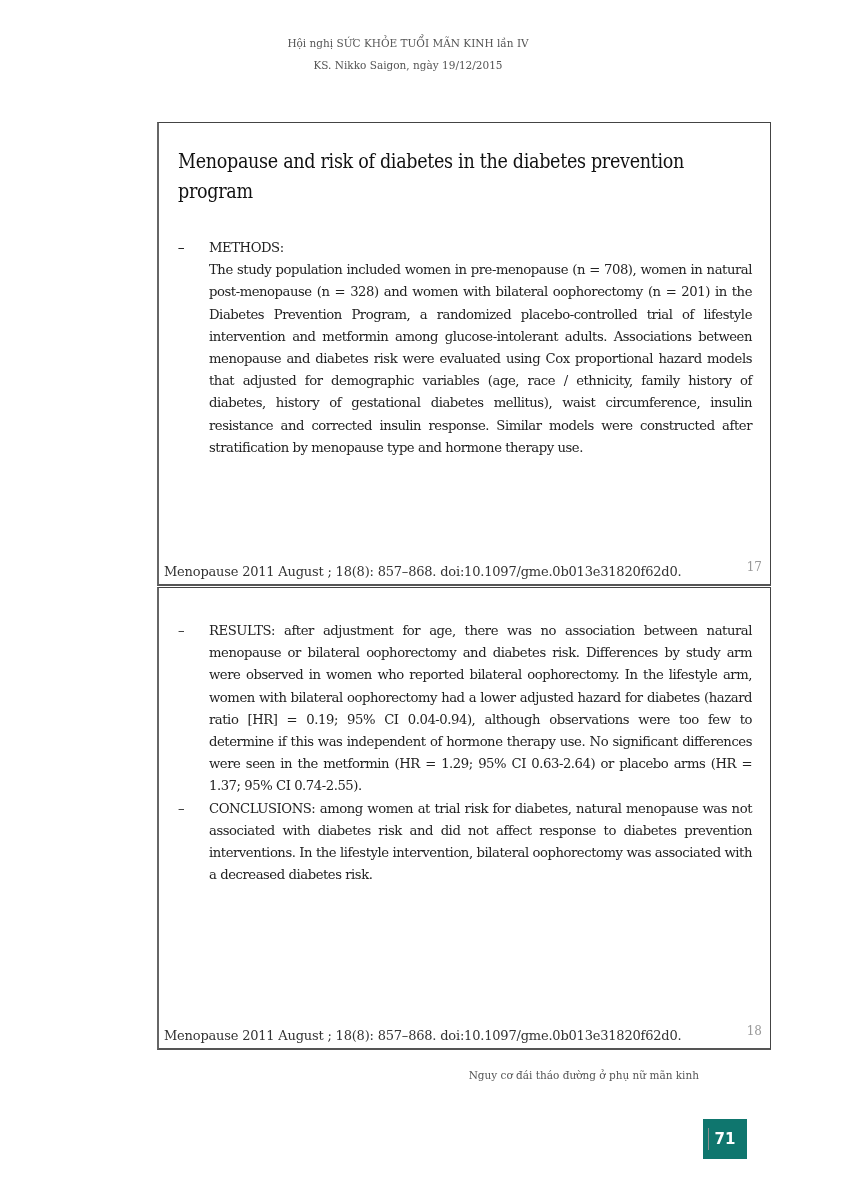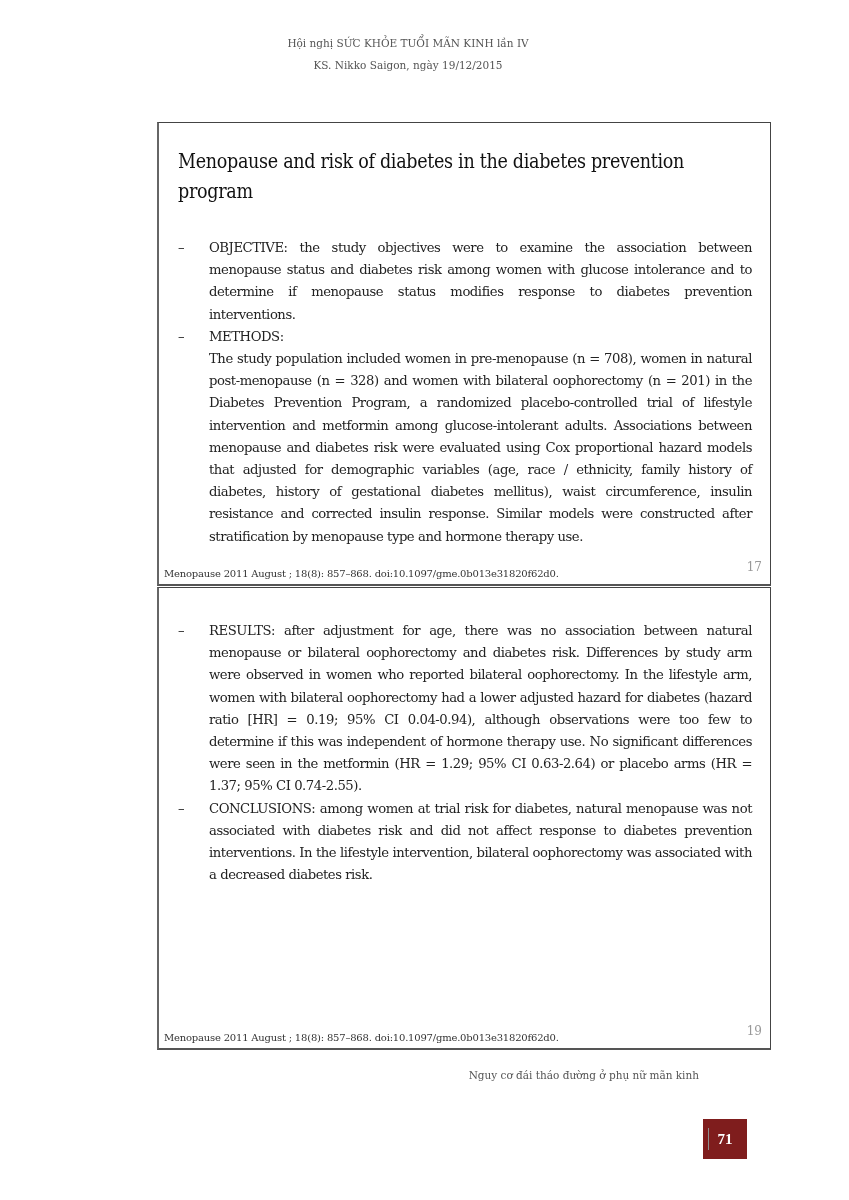--- a/index.html
+++ b/index.html
@@ -36,21 +36,21 @@
     letter-spacing: -0.45px;
   }
   #slide1 .bullets { top: 114px; }
   #slide2 .bullets { top: 32px; }
   .item { position: relative; padding-left: 31px; text-align: justify; }
   .dash { position: absolute; left: 0; top: 0; }
   .para { display: block; text-align: justify; }
 
   .citation {
     position: absolute; left: 5px; bottom: 5px;
-    font-family: "DejaVu Serif", serif; font-size: 10px; color: #333; letter-spacing: -0.2px;
+    font-family: "DejaVu Serif", serif; font-size: 13px; color: #333; letter-spacing: -0.2px;
   }
   .slide-number {
     position: absolute; right: 8px; bottom: 10px;
     font-family: "DejaVu Serif", serif; font-size: 12px; color: #999;
   }
 
   .footer-text {
     position: absolute; right: 150px; top: 1069px;
     font-family: "DejaVu Serif", serif; font-size: 10.5px; color: #555;
   }
@@ -68,21 +68,20 @@
 <body>
 
 <div id="hdr1" class="page-header">Hội nghị SỨC KHỎE TUỔI MÃN KINH lần IV</div>
 <div id="hdr2" class="page-header">KS. Nikko Saigon, ngày 19/12/2015</div>
 
 <div id="slide1" class="slide">
   <div class="slide-title">Menopause and risk of diabetes in the diabetes prevention program</div>
   <div class="bullets">
     <div class="item">
       <span class="dash">–</span>
-      <span>OBJECTIVE: the study objectives were to examine the association between menopause status and diabetes risk among women with glucose intolerance and to determine if menopause status modifies response to diabetes prevention interventions.</span>
     </div>
     <div class="item">
       <span class="dash">–</span>
       <span class="para">METHODS:</span>
       <span class="para">The study population included women in pre-menopause (n = 708), women in natural post-menopause (n = 328) and women with bilateral oophorectomy (n = 201) in the Diabetes Prevention Program, a randomized placebo-controlled trial of lifestyle intervention and metformin among glucose-intolerant adults. Associations between menopause and diabetes risk were evaluated using Cox proportional hazard models that adjusted for demographic variables (age, race / ethnicity, family history of diabetes, history of gestational diabetes mellitus), waist circumference, insulin resistance and corrected insulin response. Similar models were constructed after stratification by menopause type and hormone therapy use.</span>
     </div>
   </div>
   <div class="citation">Menopause 2011 August ; 18(8): 857–868. doi:10.1097/gme.0b013e31820f62d0.</div>
   <div class="slide-number">17</div>
 </div>
@@ -92,20 +91,20 @@
     <div class="item">
       <span class="dash">–</span>
       <span>RESULTS: after adjustment for age, there was no association between natural menopause or bilateral oophorectomy and diabetes risk. Differences by study arm were observed in women who reported bilateral oophorectomy. In the lifestyle arm, women with bilateral oophorectomy had a lower adjusted hazard for diabetes (hazard ratio [HR] = 0.19; 95% CI 0.04-0.94), although observations were too few to determine if this was independent of hormone therapy use. No significant differences were seen in the metformin (HR = 1.29; 95% CI 0.63-2.64) or placebo arms (HR = 1.37; 95% CI 0.74-2.55).</span>
     </div>
     <div class="item">
       <span class="dash">–</span>
       <span>CONCLUSIONS: among women at trial risk for diabetes, natural menopause was not associated with diabetes risk and did not affect response to diabetes prevention interventions. In the lifestyle intervention, bilateral oophorectomy was associated with a decreased diabetes risk.</span>
     </div>
   </div>
   <div class="citation">Menopause 2011 August ; 18(8): 857–868. doi:10.1097/gme.0b013e31820f62d0.</div>
-  <div class="slide-number">19</div>
+  <div class="slide-number">18</div>
 </div>
 
 <div class="footer-text">Nguy cơ đái tháo đường ở phụ nữ mãn kinh</div>
-<div class="page-number-box" style="background: #7f1d1d; font-family: Liberation Serif, serif;">
+<div class="page-number-box" style="background: #0f766e;">
   <span class="sep"></span>
   <span>71</span>
 </div>
 
 </body></html>

